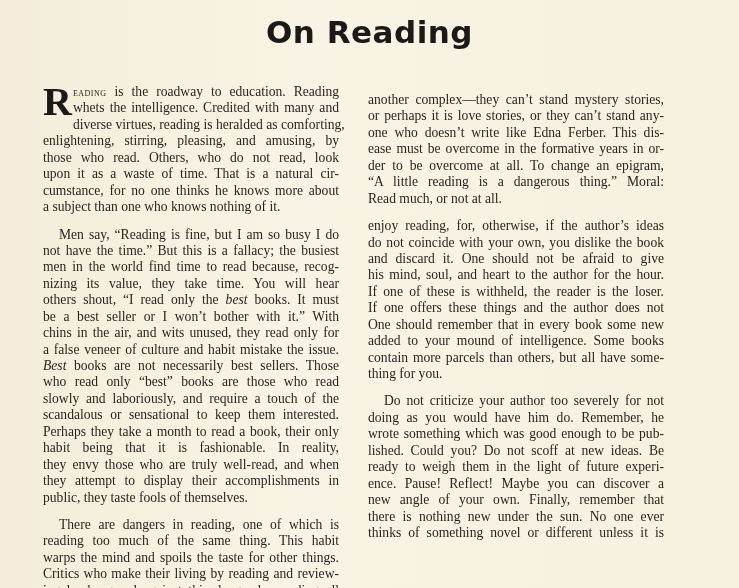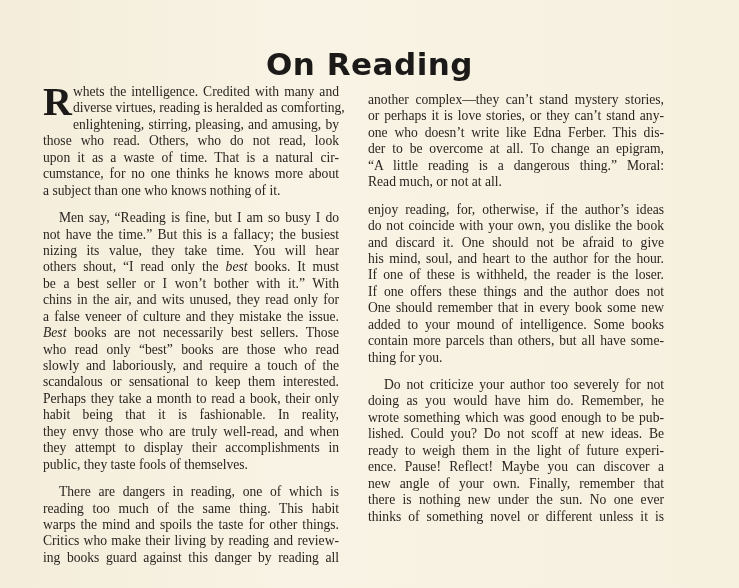--- a/index.html
+++ b/index.html
@@ -10,21 +10,20 @@
     color: #2a2520;
     font-family: "Liberation Serif", "DejaVu Serif", serif;
     position: relative;
   }
   .title {
     position: absolute; left: 0; width: 739px; top: 14px;
     text-align: center;
     font-family: "DejaVu Sans", "Liberation Sans", sans-serif;
     font-weight: bold; font-size: 31px; letter-spacing: 0.5px;
     color: #1c1a18;
-    margin-top: 32px;
   }
   .col {
     position: absolute; top: 84px;
     font-size: 13.6px; line-height: 16.45px;
   }
   .col.left { left: 43px; width: 296px; }
   .col.right { left: 368px; width: 296px; top: 92px; }
   .line { display: block; white-space: nowrap; text-align: justify; text-align-last: justify; height: 16.45px; }
   .line.last { text-align-last: left; }
   .para { margin-bottom: 11px; }
@@ -37,37 +36,39 @@
   em { font-style: italic; }
 </style>
 </head>
 <body>
 
 <div class="title">On Reading</div>
 
 <div class="col left">
   <div class="para">
     <span class="dropcap">R</span>
+    <span class="line"><span class="sc">eading</span><span> is the roadway to education.  Reading</span></span>
     <span class="line" style="padding-left:0">whets the intelligence.  Credited with many and</span>
     <span class="line">diverse virtues, reading is heralded as comforting,</span>
     <span class="line">enlightening, stirring, pleasing, and amusing, by</span>
     <span class="line">those who read.  Others, who do not read, look</span>
     <span class="line">upon it as a waste of time.  That is a natural cir-</span>
     <span class="line">cumstance, for no one thinks he knows more about</span>
     <span class="line last">a subject than one who knows nothing of it.</span>
   </div>
 
   <div class="para">
     <span class="line indent">Men say, “Reading is fine, but I am so busy I do</span>
     <span class="line">not have the time.”  But this is a fallacy; the busiest</span>
+    <span class="line">men in the world find time to read because, recog-</span>
     <span class="line">nizing its value, they take time.  You will hear</span>
     <span class="line"><span>others shout, “I read only the </span><em>best</em><span> books.  It must</span></span>
     <span class="line">be a best seller or I won’t bother with it.”  With</span>
     <span class="line">chins in the air, and wits unused, they read only for</span>
-    <span class="line">a false veneer of culture and they mistake the issue.</span>
+    <span class="line">a false veneer of culture and habit mistake the issue.</span>
     <span class="line"><em>Best</em><span> books are not necessarily best sellers.  Those</span></span>
     <span class="line">who read only “best” books are those who read</span>
     <span class="line">slowly and laboriously, and require a touch of the</span>
     <span class="line">scandalous or sensational to keep them interested.</span>
     <span class="line">Perhaps they take a month to read a book, their only</span>
     <span class="line">habit being that it is fashionable.  In reality,</span>
     <span class="line">they envy those who are truly well-read, and when</span>
     <span class="line">they attempt to display their accomplishments in</span>
     <span class="line last">public, they taste fools of themselves.</span>
   </div>
@@ -80,20 +81,21 @@
     <span class="line">ing books guard against this danger by reading all</span>
 
   </div>
 </div>
 
 <div class="col right">
   <div class="para">
     <span class="line">another complex—they can’t stand mystery stories,</span>
     <span class="line">or perhaps it is love stories, or they can’t stand any-</span>
     <span class="line">one who doesn’t write like Edna Ferber.  This dis-</span>
+    <span class="line">ease must be overcome in the formative years in or-</span>
     <span class="line">der to be overcome at all.  To change an epigram,</span>
     <span class="line">“A little reading is a dangerous thing.”  Moral:</span>
     <span class="line last">Read much, or not at all.</span>
   </div>
 
   <div class="para">
     <span class="line">enjoy reading, for, otherwise, if the author’s ideas</span>
     <span class="line">do not coincide with your own, you dislike the book</span>
     <span class="line">and discard it.  One should not be afraid to give</span>
     <span class="line">his mind, soul, and heart to the author for the hour.</span>

